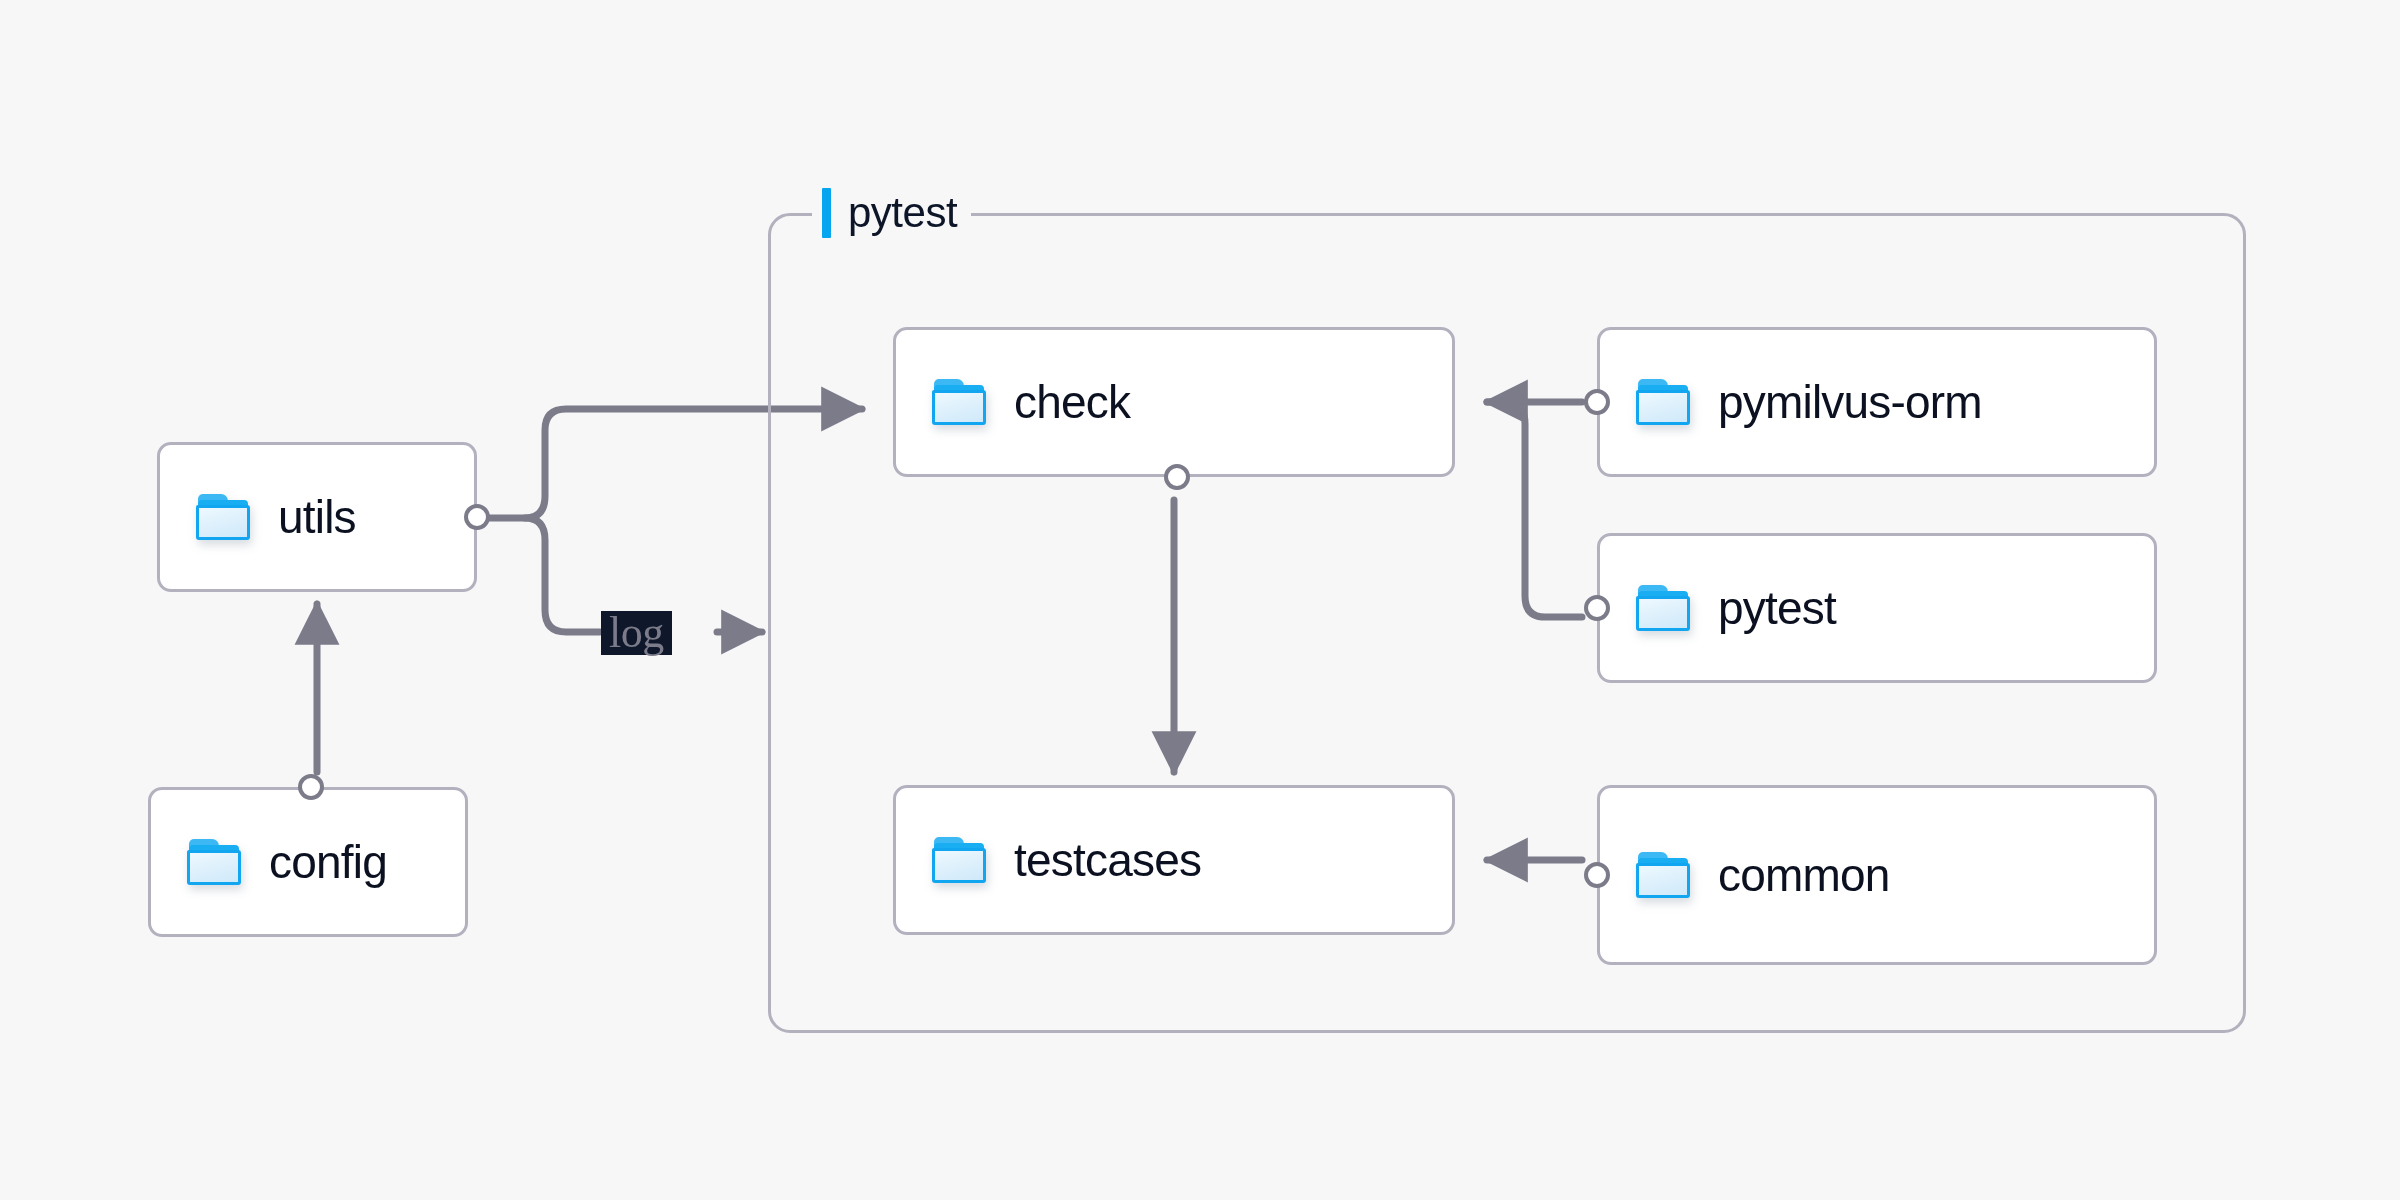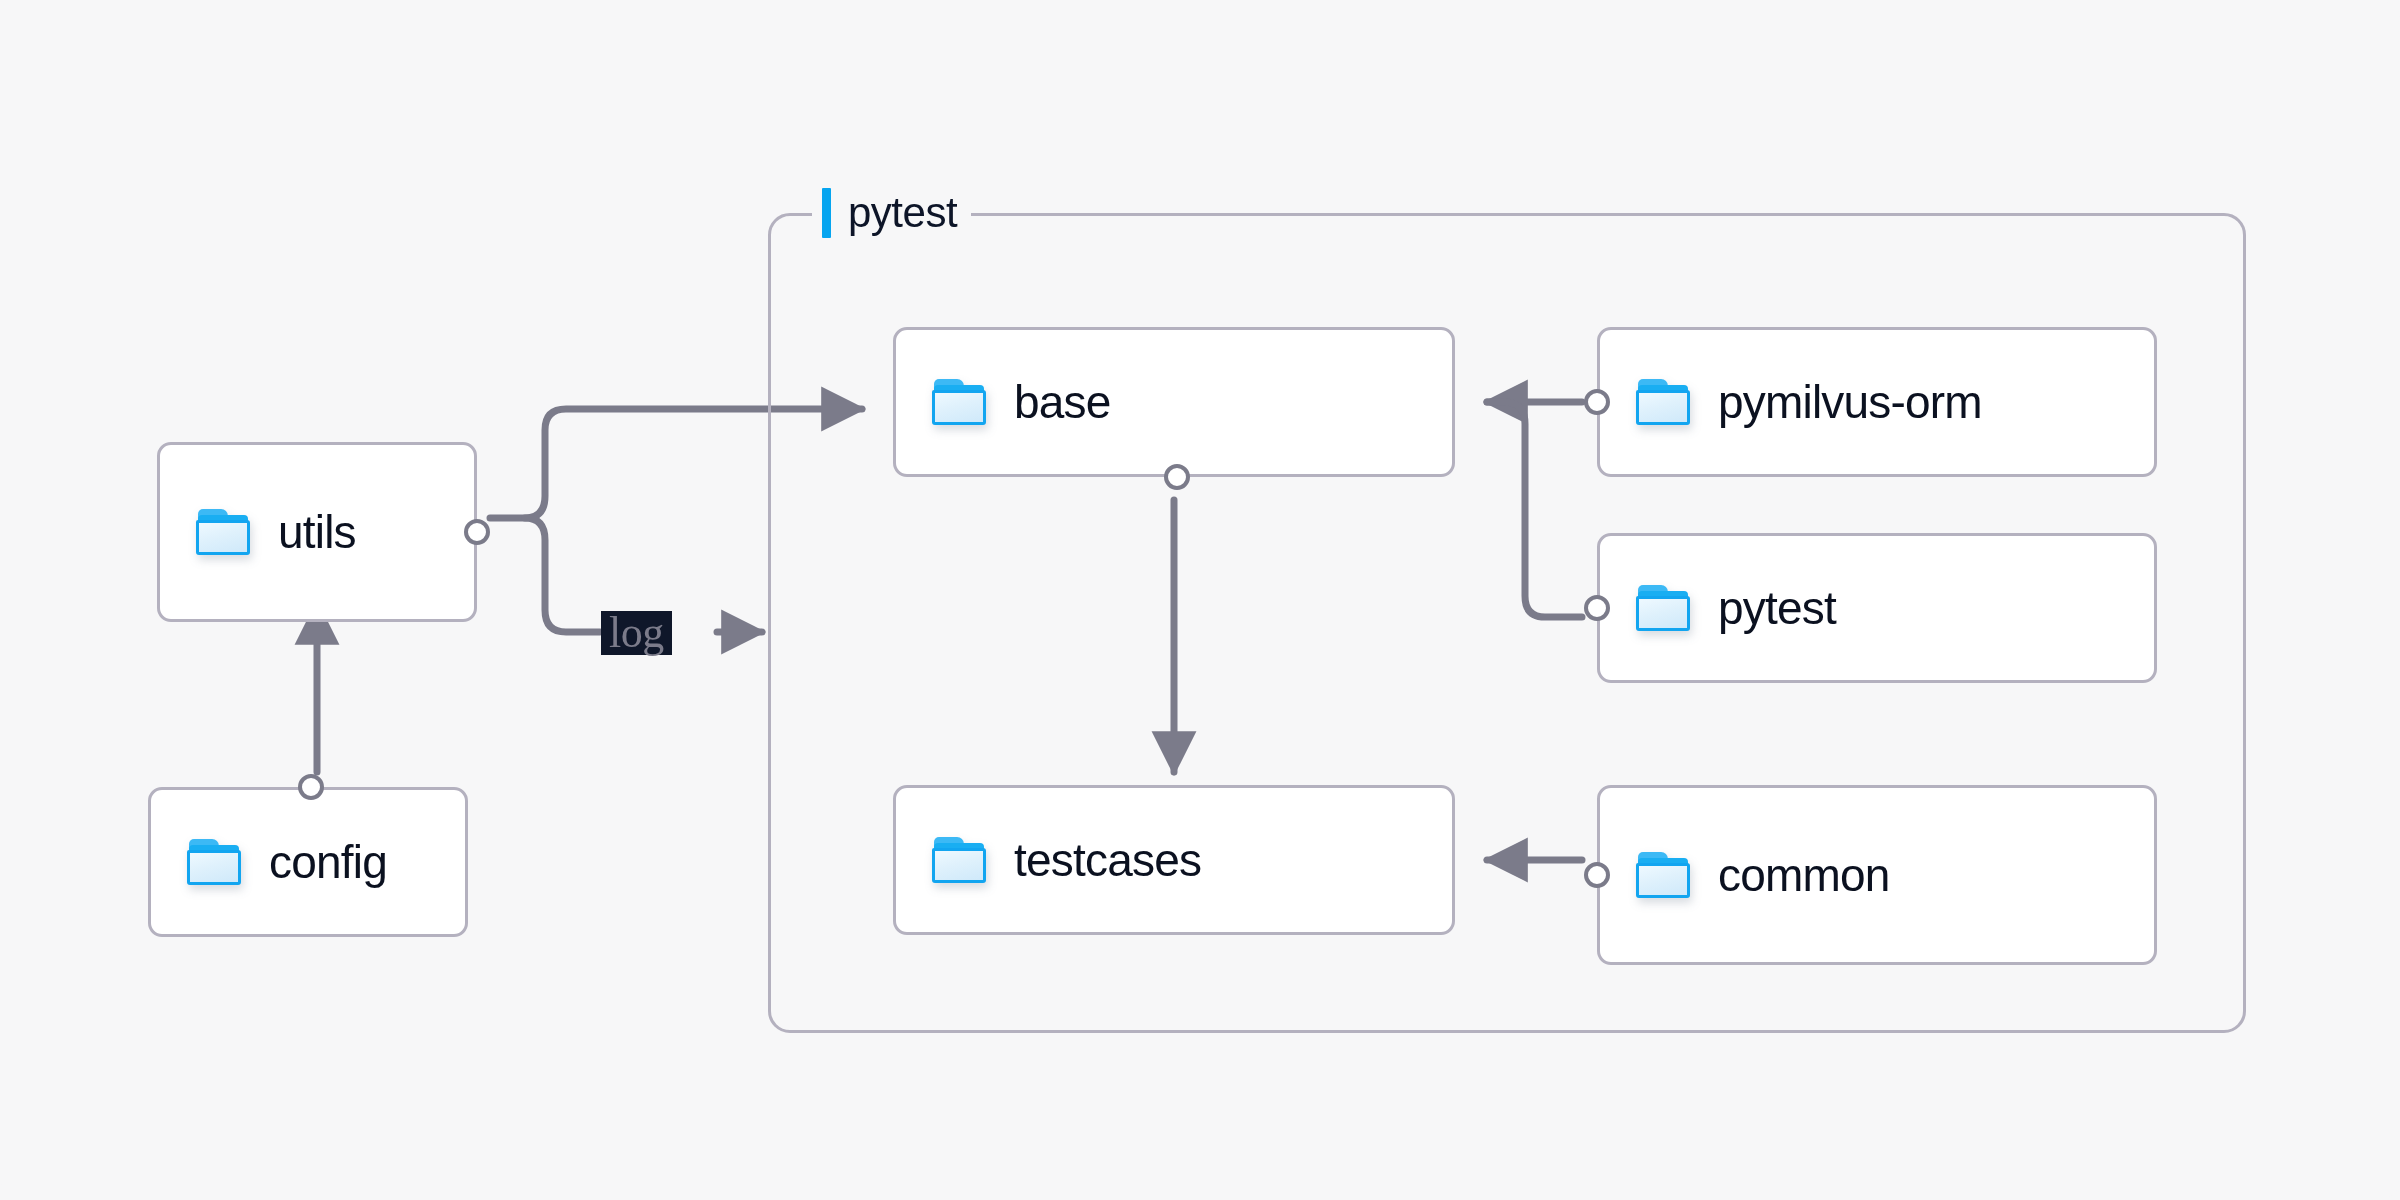--- a/index.html
+++ b/index.html
@@ -171,21 +171,21 @@
     <path d="M 1582 860 L 1487 860" fill="none" stroke="#7b7b8a" stroke-width="7" stroke-linecap="round" marker-end="url(#arrow)"></path>
   </svg>
 
   <div class="group" style="left:768px; top:213px; width:1478px; height:820px;">
   </div>
   <div class="group-label" style="left:812px; top:186px;">
     <span class="group-label-bar"></span>
     <span class="group-label-text">pytest</span>
   </div>
 
-  <div class="node" style="left:157px; top:442px; width:320px; height:180px;">
+  <div class="node" style="left:157px; top:442px; width:320px; height:150px;">
     <span class="folder-icon">
       <span class="tab"></span>
         <span class="tab2"></span>
         <span class="body"></span>
     </span>
     <span class="node-label">utils</span>
     <span class="port" style="right:-16px; top:50%; margin-top:-13px;"></span>
   </div>
 
   <div class="node" style="left:148px; top:787px; width:320px; height:150px;">
@@ -197,21 +197,21 @@
     <span class="node-label">config</span>
     <span class="port" style="left:160px; top:-16px; margin-left:-13px;"></span>
   </div>
 
   <div class="node" style="left:893px; top:327px; width:562px; height:150px;">
     <span class="folder-icon">
       <span class="tab"></span>
         <span class="tab2"></span>
         <span class="body"></span>
     </span>
-    <span class="node-label">base</span>
+    <span class="node-label">check</span>
     <span class="port" style="left:281px; bottom:-16px; margin-left:-13px;"></span>
   </div>
 
   <div class="node" style="left:893px; top:785px; width:562px; height:150px;">
     <span class="folder-icon">
       <span class="tab"></span>
         <span class="tab2"></span>
         <span class="body"></span>
     </span>
     <span class="node-label">testcases</span>

